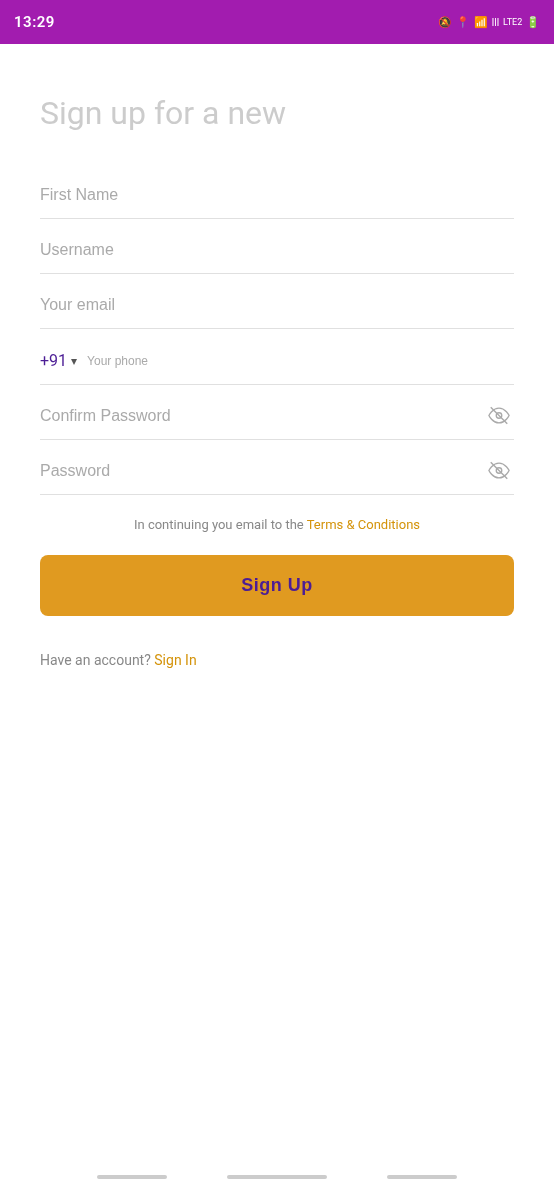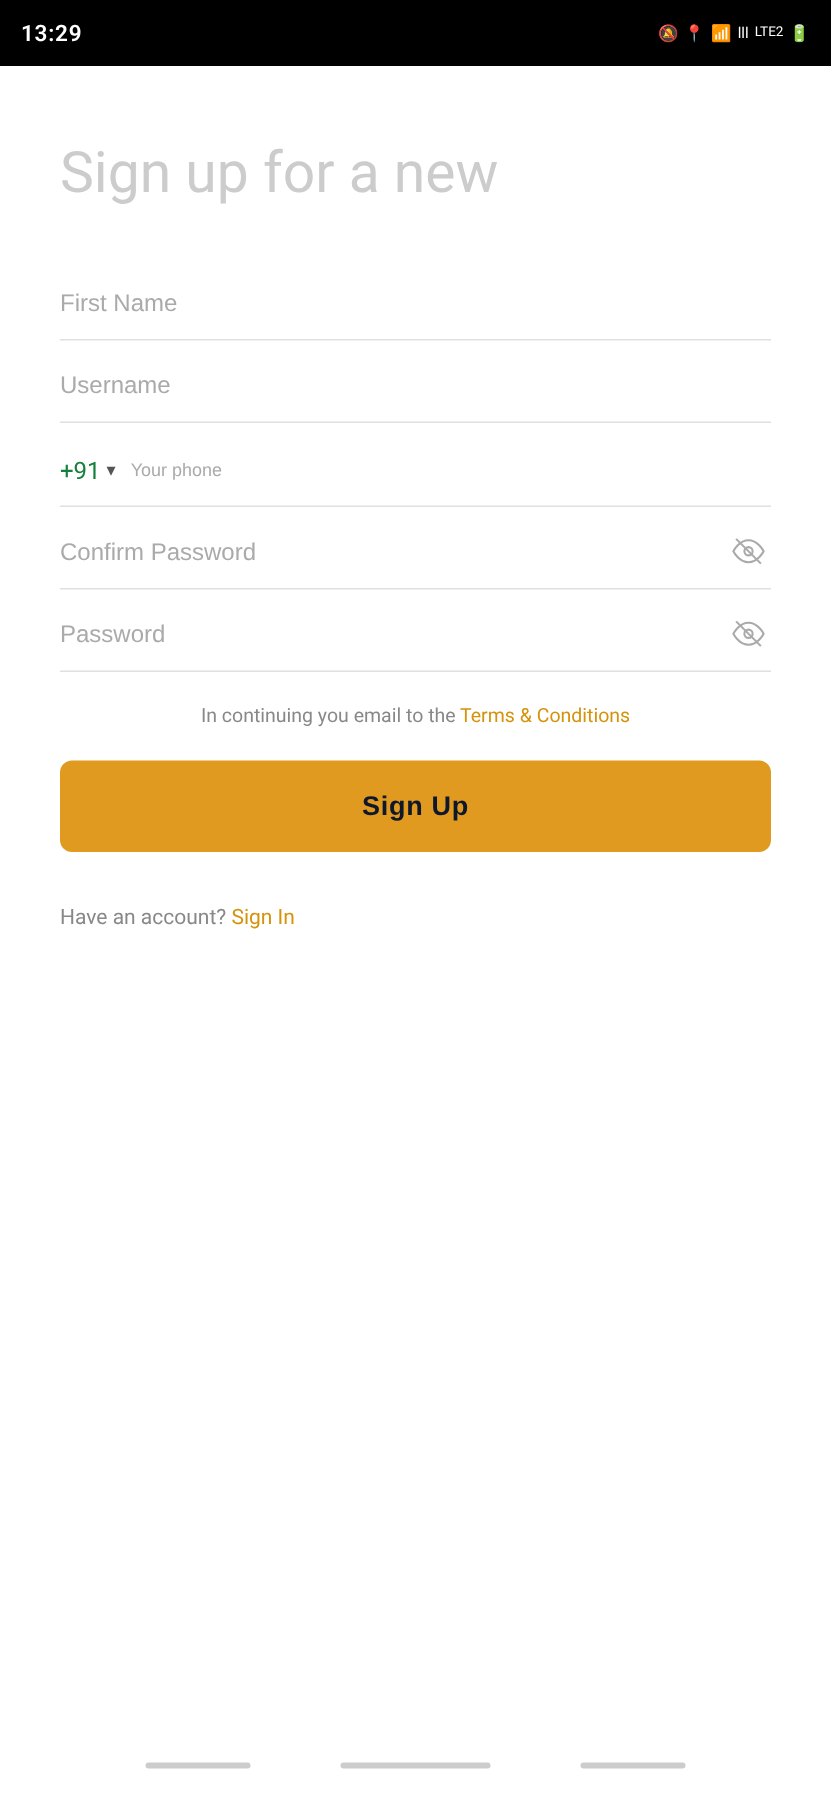--- a/index.html
+++ b/index.html
@@ -11,21 +11,21 @@
       background: #ffffff;
       font-family: -apple-system, BlinkMacSystemFont, 'Segoe UI', Roboto, sans-serif;
       display: flex;
       flex-direction: column;
     }
 
     
     .status-bar {
       width: 100%;
       height: 44px;
-      background: #000000;
+      background: #a21caf;
       display: flex;
       align-items: center;
       justify-content: space-between;
       padding: 6px 14px;
     }
     .status-bar-left {
       color: #fff;
       font-size: 15px;
       font-weight: 600;
       letter-spacing: 0.5px;
@@ -40,21 +40,21 @@
       font-size: 11px;
     }
 
     
     .content {
       flex: 1;
       padding: 50px 40px 40px 40px;
     }
 
     .page-title {
-      font-size: 38px;
+      font-size: 32px;
       font-weight: 400;
       color: #cccccc;
       line-height: 1.2;
       margin-bottom: 40px;
     }
 
     
     .form-group {
       position: relative;
       margin-bottom: 8px;
@@ -101,21 +101,21 @@
       padding: 14px 10px 14px 0;
       font-size: 16px;
       color: #333;
       cursor: pointer;
       white-space: nowrap;
       gap: 2px;
     }
 
     .country-code-text {
       font-size: 16px;
-      color: #15803d;
+      color: #4c1d95;
     }
 
     .chevron-down {
       font-size: 12px;
       color: #555;
       margin-left: 2px;
     }
 
     .phone-input {
       flex: 1;
@@ -148,21 +148,21 @@
       cursor: pointer;
     }
 
     
     .signup-btn {
       width: 100%;
       padding: 20px;
       background: #e09a20;
       border: none;
       border-radius: 8px;
-      color: #0f172a;
+      color: #4c1d95;
       font-size: 18px;
       font-weight: 600;
       cursor: pointer;
       letter-spacing: 0.5px;
     }
 
     
     .signin-row {
       margin-top: 36px;
       font-size: 14px;
@@ -238,20 +238,23 @@
   </div>
 
   
   <div class="form-group">
     <input class="form-input" type="text" placeholder="Username" style="">
   </div>
 
   
 
   
+  <div class="form-group">
+    <input class="form-input" type="email" placeholder="Your email" style="">
+  </div>
 
   
   <div class="phone-row">
     <div class="country-code">
       <span class="country-code-text">+91</span>
       <span class="chevron-down">▾</span>
     </div>
     <input class="phone-input" type="tel" placeholder="Your phone" style="">
   </div>
 

